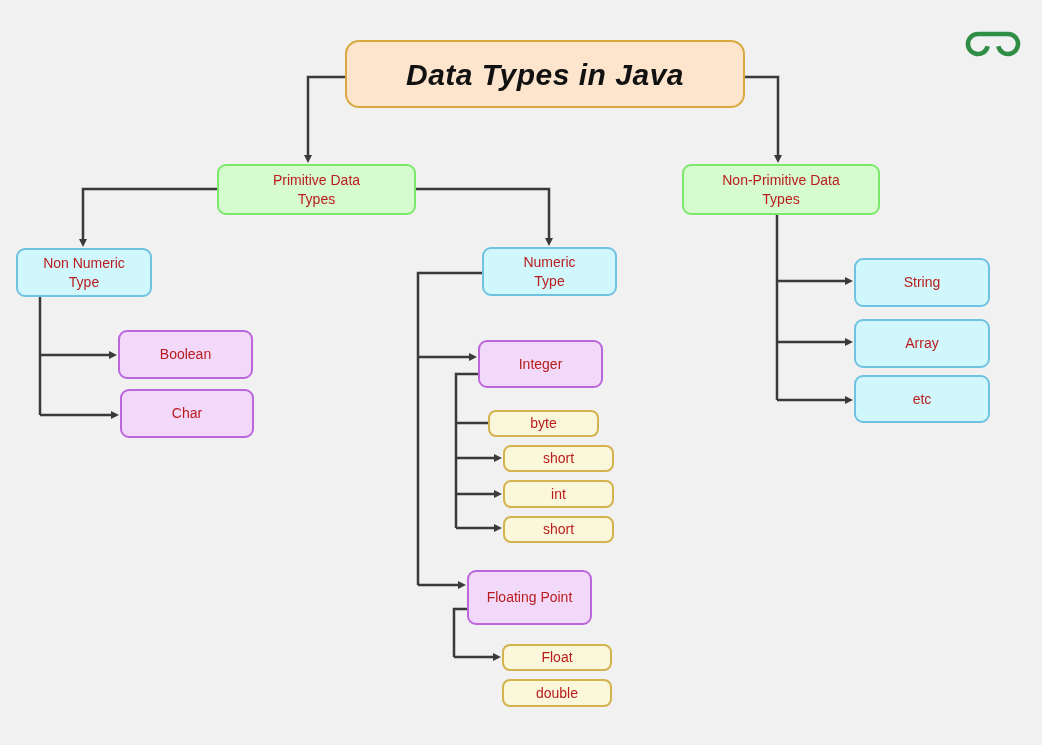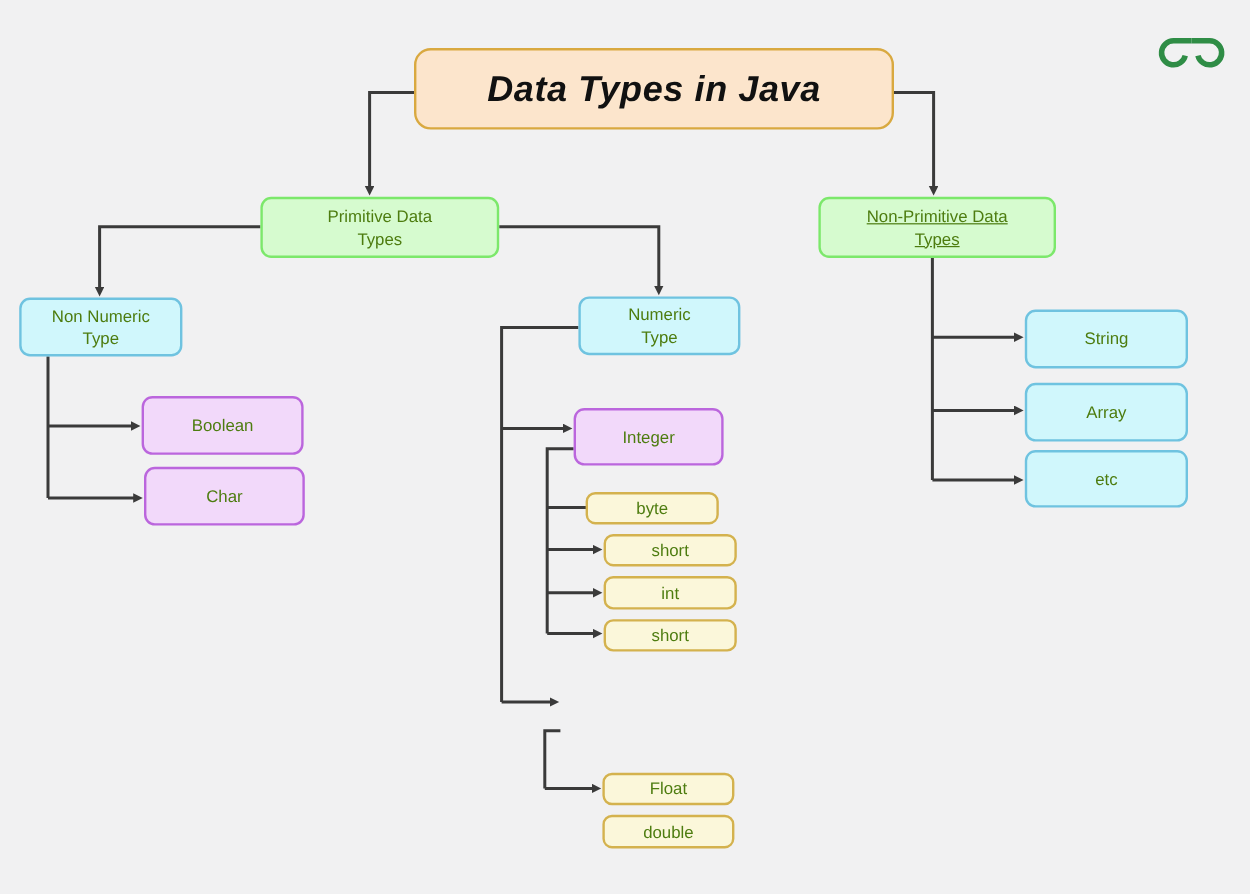--- a/index.html
+++ b/index.html
@@ -9,33 +9,33 @@
     font-family:"Liberation Sans", sans-serif;
   }
   #canvas{position:absolute;inset:0;width:1042px;height:745px;padding-left:10px;}
   svg.wires{position:absolute;left:0;top:0;z-index:1;}
   .connector{stroke:var(--connector,#3a3a3a);stroke-width:2.5;fill:none;}
   .arrowhead{fill:var(--connector,#3a3a3a);}
   .node{
     position:absolute;z-index:2;box-sizing:border-box;
     display:flex;align-items:center;justify-content:center;
     border-radius:9px;border:2px solid #999;
-    font-size:14px;color:#4d7c0f;text-align:center;line-height:1.3;
+    font-size:14px;color:#b91c1c;text-align:center;line-height:1.3;
   }
   .node .lbl{display:inline-block;}
   .root{
     background:var(--root-fill,#fce5cc);border-color:var(--root-border,#d9a940);
     border-radius:14px;font-size:30px;font-weight:800;font-style:italic;color:#111;
     letter-spacing:.5px;
   }
   .green{background:var(--green-fill,#d6fbcf);border-color:var(--green-border,#7ce86b);}
   .cyan{background:var(--cyan-fill,#d0f7fc);border-color:var(--cyan-border,#6fc3e0);}
   .purple{background:var(--purple-fill,#f2d9fa);border-color:var(--purple-border,#bb66dd);}
   .yellow{background:var(--yellow-fill,#fbf7da);border-color:var(--yellow-border,#d4b24e);border-radius:8px;}
-  .w70{max-width:70px;} .w100{max-width:100px;} .w120{max-width:120px;} .w150{max-width:150px;text-decoration:underline;}
+  .w70{max-width:70px;} .w100{max-width:100px;} .w120{max-width:120px;} .w150{max-width:150px;}
   .logo{position:absolute;z-index:2;}
   .logo path{stroke:var(--logo-green,#2f8d46);stroke-width:4.6;fill:none;}
 </style>
 </head>
 <body>
 
 <div id="canvas">
 
   <svg class="wires" width="1042" height="745" viewBox="0 0 1042 745">
     <defs>
@@ -119,20 +119,23 @@
   </div>
 
   <div class="node yellow" style="left:503px;top:480px;width:111px;height:28px">
     <span class="lbl">int</span>
   </div>
 
   <div class="node yellow" style="left:503px;top:516px;width:111px;height:27px">
     <span class="lbl">short</span>
   </div>
 
+  <div class="node purple" style="left:467px;top:570px;width:125px;height:55px">
+    <span class="lbl">Floating Point</span>
+  </div>
 
   <div class="node yellow" style="left:502px;top:644px;width:110px;height:27px">
     <span class="lbl">Float</span>
   </div>
 
   <div class="node yellow" style="left:502px;top:679px;width:110px;height:28px">
     <span class="lbl">double</span>
   </div>
 
   <div class="node cyan" style="left:854px;top:258px;width:136px;height:49px">

